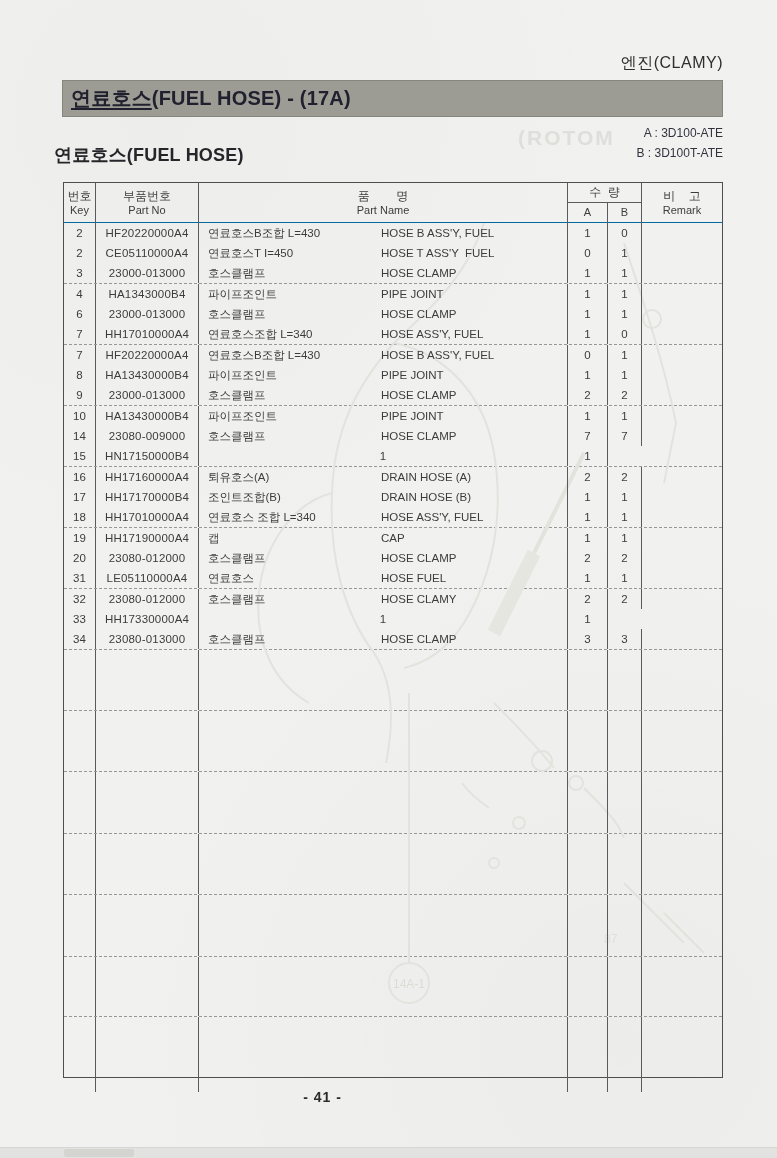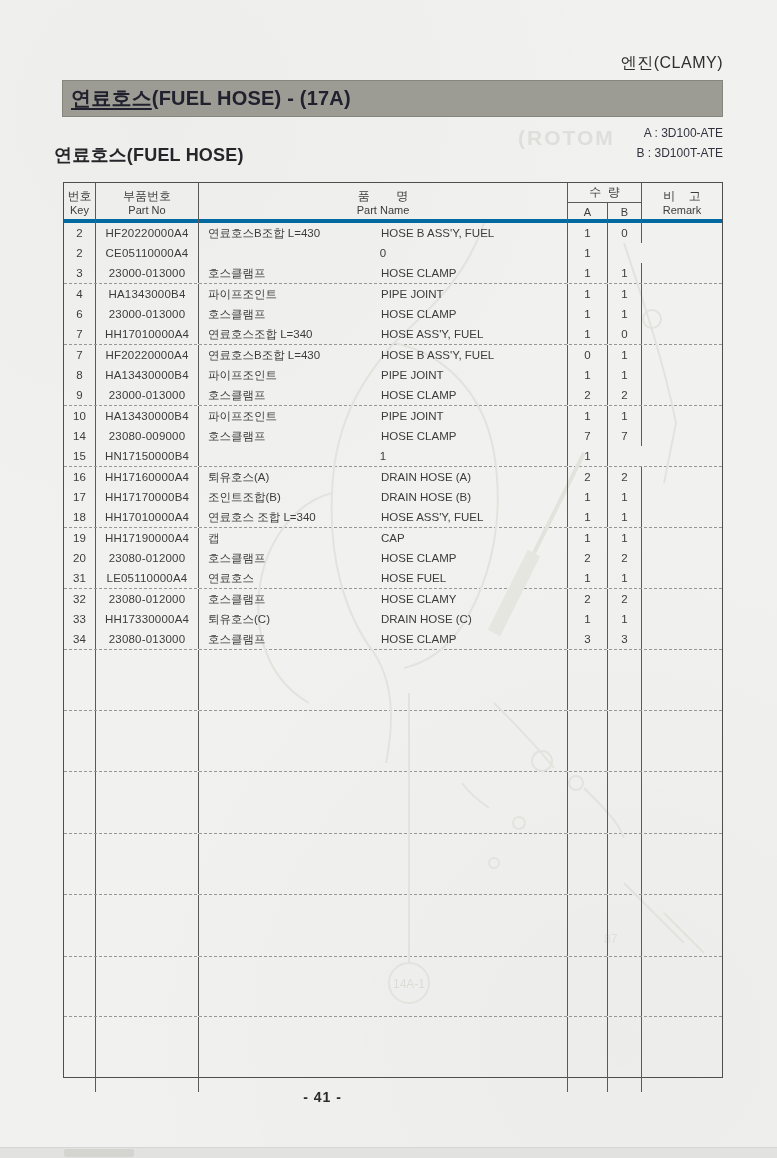--- a/index.html
+++ b/index.html
@@ -56,21 +56,21 @@
     border:1px solid #4e4e4e;
     background:transparent;
   }
   .wm-svg { position:absolute; left:0; top:40px; width:658px; height:854px; pointer-events:none; }
 
   .grid-row {
     display:grid;
     grid-template-columns:32px 103px 369px 40px 34px 80px;
     position:relative; z-index:1;
   }
-  .hdr { height:40px; border-bottom:4px solid #0369a1;
+  .hdr { height:40px; border-bottom:1px solid #0369a1;
     grid-template-rows:20px 20px; }
   .cell { border-right:1px solid #5a5a5a; }
   .cell:last-child, .cell.no-r { border-right:none; }
   .hcell {
     display:flex; flex-direction:column; align-items:center; justify-content:center;
     font-size:12px; color:#3c3c3c; line-height:1.25;
   }
   .hcell .ko { font-size:12px; white-space:pre; }
   .hcell .en { font-size:11px; white-space:pre; }
   .span2 { grid-row:1 / 3; }
@@ -188,20 +188,24 @@
             <span>연료호스B조합 L=430</span>
             <span class="en">HOSE B ASS'Y, FUEL</span>
           </div>
           <div class="cell c-qa">1</div>
           <div class="cell c-qb">0</div>
           <div class="cell c-rm"></div>
         </div>
         <div class="grid-row data-row">
           <div class="cell c-key">2</div>
           <div class="cell c-pno">CE05110000A4</div>
+          <div class="cell c-name">
+            <span>연료호스T I=450</span>
+            <span class="en">HOSE T ASS'Y  FUEL</span>
+          </div>
           <div class="cell c-qa">0</div>
           <div class="cell c-qb">1</div>
           <div class="cell c-rm"></div>
         </div>
         <div class="grid-row data-row">
           <div class="cell c-key">3</div>
           <div class="cell c-pno">23000-013000</div>
           <div class="cell c-name">
             <span>호스클램프</span>
             <span class="en">HOSE CLAMP</span>
@@ -390,24 +394,20 @@
             <span>호스클램프</span>
             <span class="en">HOSE CLAMY</span>
           </div>
           <div class="cell c-qa">2</div>
           <div class="cell c-qb">2</div>
           <div class="cell c-rm"></div>
         </div>
         <div class="grid-row data-row">
           <div class="cell c-key">33</div>
           <div class="cell c-pno">HH17330000A4</div>
-          <div class="cell c-name">
-            <span>퇴유호스(C)</span>
-            <span class="en">DRAIN HOSE (C)</span>
-          </div>
           <div class="cell c-qa">1</div>
           <div class="cell c-qb">1</div>
           <div class="cell c-rm"></div>
         </div>
         <div class="grid-row data-row">
           <div class="cell c-key">34</div>
           <div class="cell c-pno">23080-013000</div>
           <div class="cell c-name">
             <span>호스클램프</span>
             <span class="en">HOSE CLAMP</span>

